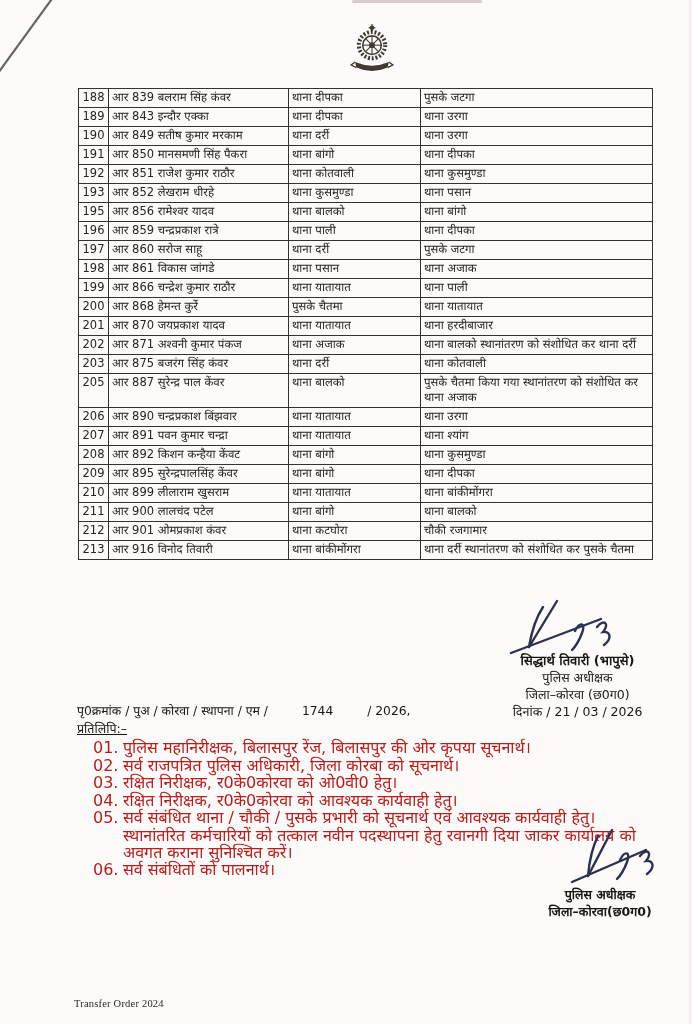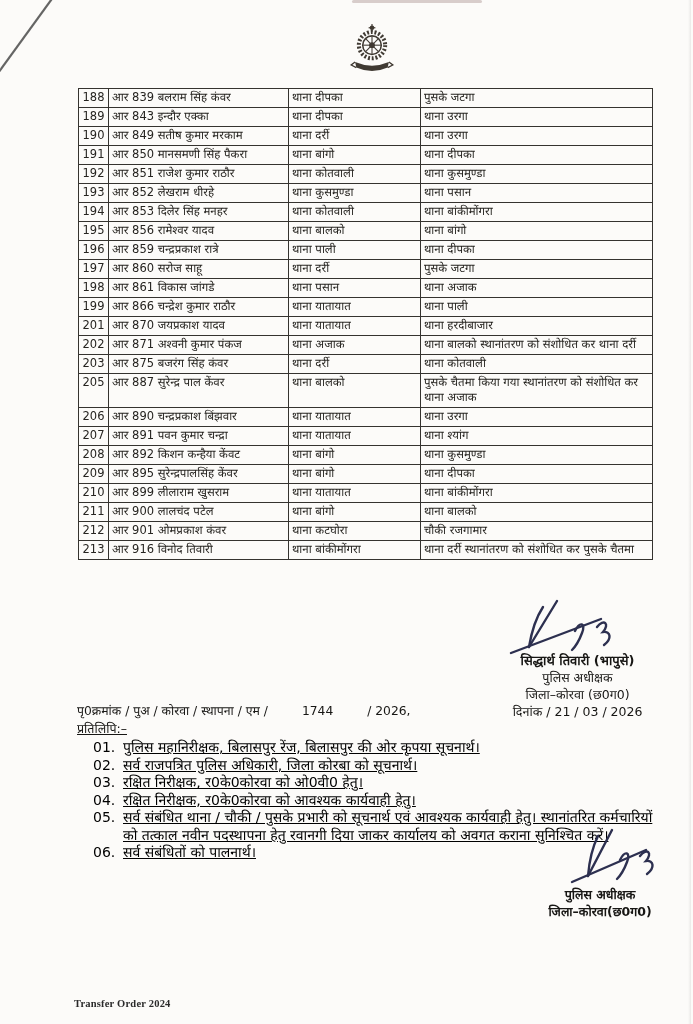--- a/index.html
+++ b/index.html
@@ -47,26 +47,26 @@
   .sig2-scrawl { position:absolute; left:568px; top:824px; }
   .sig2-block  { position:absolute; left:505px; top:886px; width:190px;
                  text-align:center; font-size:12.5px; line-height:17px; font-weight:bold; color:#171614;}
 
   
   .ref-line { position:absolute; left:77px; top:702px; width:420px;
               font-size:12.3px; color:#171614; }
   .ref-num  { display:inline-block; margin:0 34px; }
   .copies-heading { position:absolute; left:77px; top:720px; font-size:12.5px;
               font-weight:normal; text-decoration:underline; color:#171614; }
-  .dist-list { position:absolute; left:93px; top:739px; width:566px; font-size:14px;
-              color:#000000;text-decoration:underline; }
+  .dist-list { position:absolute; left:93px; top:739px; width:566px; font-size:16px;
+              color:#b91c1c; }
   .dist-item { position:relative; padding-left:30px; line-height:17.2px; margin-bottom:0.4px; }
   .dist-num  { position:absolute; left:0; top:0; }
   .bottom-label { position:absolute; left:74px; top:998px; font-size:10.5px;
-              font-family:"Liberation Serif","DejaVu Serif",serif; font-weight:bold;
+              font-family:"Liberation Serif","DejaVu Serif",serif; font-weight:normal;
               color:#2a2a2a; letter-spacing:.2px; }
 </style>
 </head>
 <body>
 
 <div class="top-smudge"></div>
 <div class="page-edge-right"></div>
 
 <svg class="fold-line" width="130" height="150">
   <line x1="54" y1="-4" x2="-4" y2="76" stroke="#4b4b4b" stroke-width="2.2" opacity="0.85"></line>
@@ -127,26 +127,20 @@
         <td class="c-from">थाना कोतवाली</td>
         <td class="c-to">थाना कुसमुण्डा</td>
       </tr>
       <tr>
         <td class="c-sno">193</td>
         <td class="c-name">आर 852 लेखराम धीरहे</td>
         <td class="c-from">थाना कुसमुण्डा</td>
         <td class="c-to">थाना पसान</td>
       </tr>
       <tr>
-        <td class="c-sno">194</td>
-        <td class="c-name">आर 853 दिलेर सिंह मनहर</td>
-        <td class="c-from">थाना कोतवाली</td>
-        <td class="c-to">थाना बांकीमोंगरा</td>
-      </tr>
-      <tr>
         <td class="c-sno">195</td>
         <td class="c-name">आर 856 रामेश्वर यादव</td>
         <td class="c-from">थाना बालको</td>
         <td class="c-to">थाना बांगो</td>
       </tr>
       <tr>
         <td class="c-sno">196</td>
         <td class="c-name">आर 859 चन्द्रप्रकाश रात्रे</td>
         <td class="c-from">थाना पाली</td>
         <td class="c-to">थाना दीपका</td>
@@ -161,20 +155,26 @@
         <td class="c-sno">198</td>
         <td class="c-name">आर 861 विकास जांगडे</td>
         <td class="c-from">थाना पसान</td>
         <td class="c-to">थाना अजाक</td>
       </tr>
       <tr>
         <td class="c-sno">199</td>
         <td class="c-name">आर 866 चन्द्रेश कुमार राठौर</td>
         <td class="c-from">थाना यातायात</td>
         <td class="c-to">थाना पाली</td>
+      </tr>
+      <tr>
+        <td class="c-sno">200</td>
+        <td class="c-name">आर 868 हेमन्त कुर्रे</td>
+        <td class="c-from">पुसके चैतमा</td>
+        <td class="c-to">थाना यातायात</td>
       </tr>
       <tr>
         <td class="c-sno">201</td>
         <td class="c-name">आर 870 जयप्रकाश यादव</td>
         <td class="c-from">थाना यातायात</td>
         <td class="c-to">थाना हरदीबाजार</td>
       </tr>
       <tr>
         <td class="c-sno">202</td>
         <td class="c-name">आर 871 अश्वनी कुमार पंकज</td>

